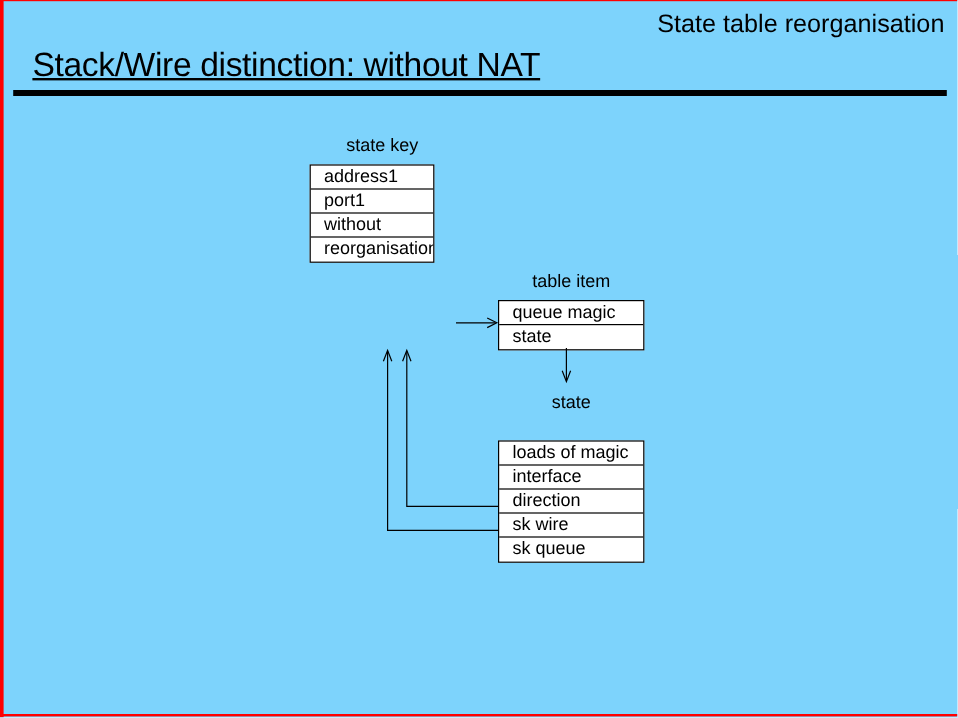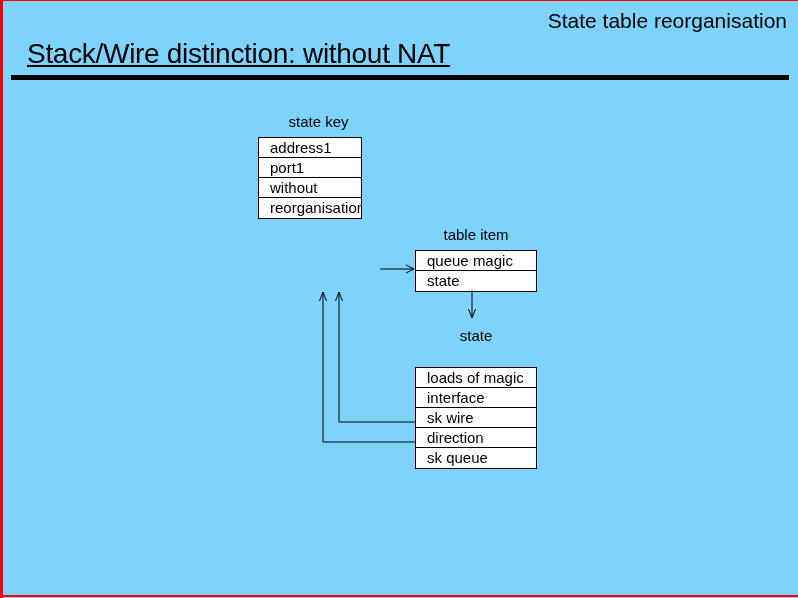--- a/index.html
+++ b/index.html
@@ -85,22 +85,22 @@
   <div class="dgm-label lbl-stateitem">table item</div>
   <div class="dgm-table tbl-stateitem">
       <div class="dgm-row">queue magic</div>
       <div class="dgm-row">state</div>
     </div>
 
   <div class="dgm-label lbl-state">state</div>
   <div class="dgm-table tbl-state">
       <div class="dgm-row">loads of magic</div>
       <div class="dgm-row">interface</div>
+      <div class="dgm-row">direction</div>
       <div class="dgm-row">sk wire</div>
-      <div class="dgm-row">direction</div>
       <div class="dgm-row">sk queue</div>
     </div>
 
   <svg class="arrow-layer" viewBox="0 0 798 598" xmlns="http://www.w3.org/2000/svg">
     <g stroke="#000000" stroke-width="1" fill="none">
 
       <polyline points="380,269 413,269"></polyline>
       <polyline points="406,265 414,269 406,273"></polyline>
 
       <polyline points="472,290 472,317"></polyline>

